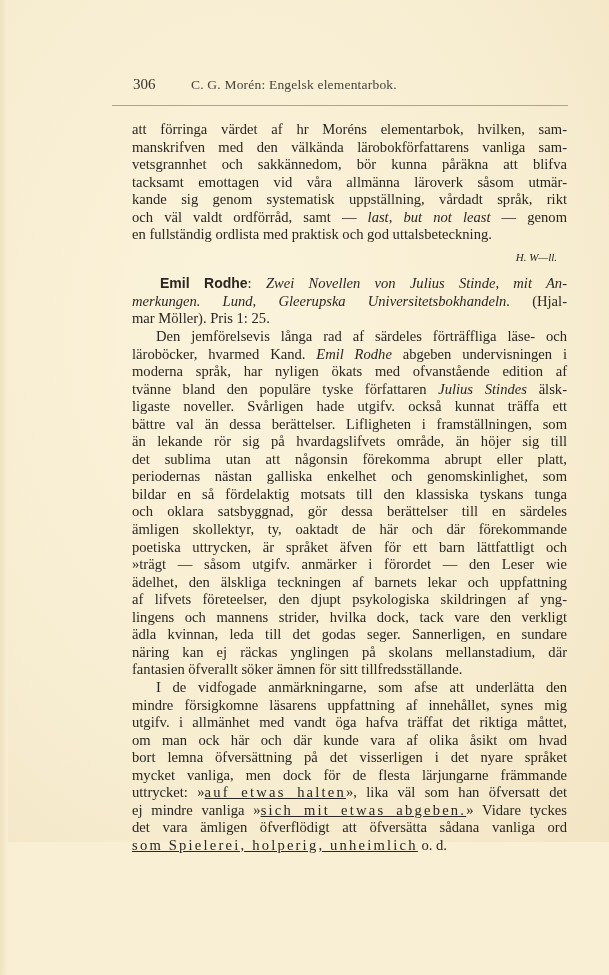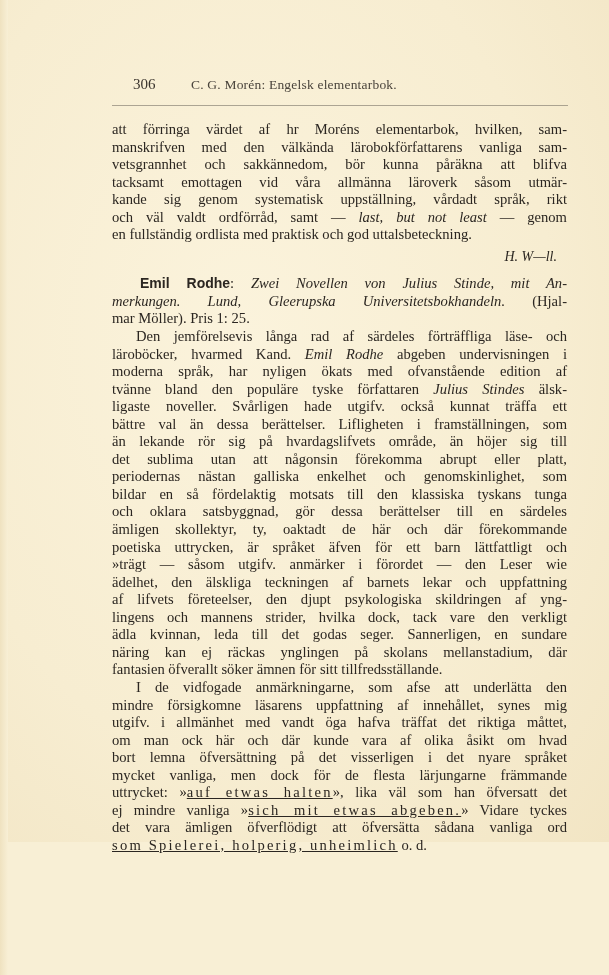--- a/index.html
+++ b/index.html
@@ -27,26 +27,26 @@
     position:absolute; left:112px; top:105px; width:456px; height:1px;
     background:#8c8476; opacity:0.7;
   }
   .body-text {
     position:absolute; left:112px; top:121px; width:455px;
     font-family:"Liberation Serif", serif; font-size:14.6px; line-height:17.55px;
     text-align:justify; color:#2b2621;
   }
   .line {
     display:block; height:17.55px; white-space:nowrap;
-    text-align:justify; text-align-last:justify;
+    text-align:justify; text-align-last:justify;margin-left:20px;
   }
   .line.last { text-align-last:left; }
   .line.indent { padding-left:24px; }
   .line.right { text-align:right; text-align-last:right; }
-  .signature { font-style:italic; padding-right:10px; font-size:14px; }
+  .signature { font-style:italic; padding-right:10px; font-size:11px; }
   .spacer { display:block; height:10px; }
   .spacer-small { display:block; height:4px; }
   .author { font-family:"Liberation Sans", sans-serif; font-weight:bold; font-size:14px; padding-left:28px; }
   i, .ital { }
   .spaced { letter-spacing:2.2px;text-decoration:underline; }
 </style>
 </head>
 <body>
 
 <div class="page">

